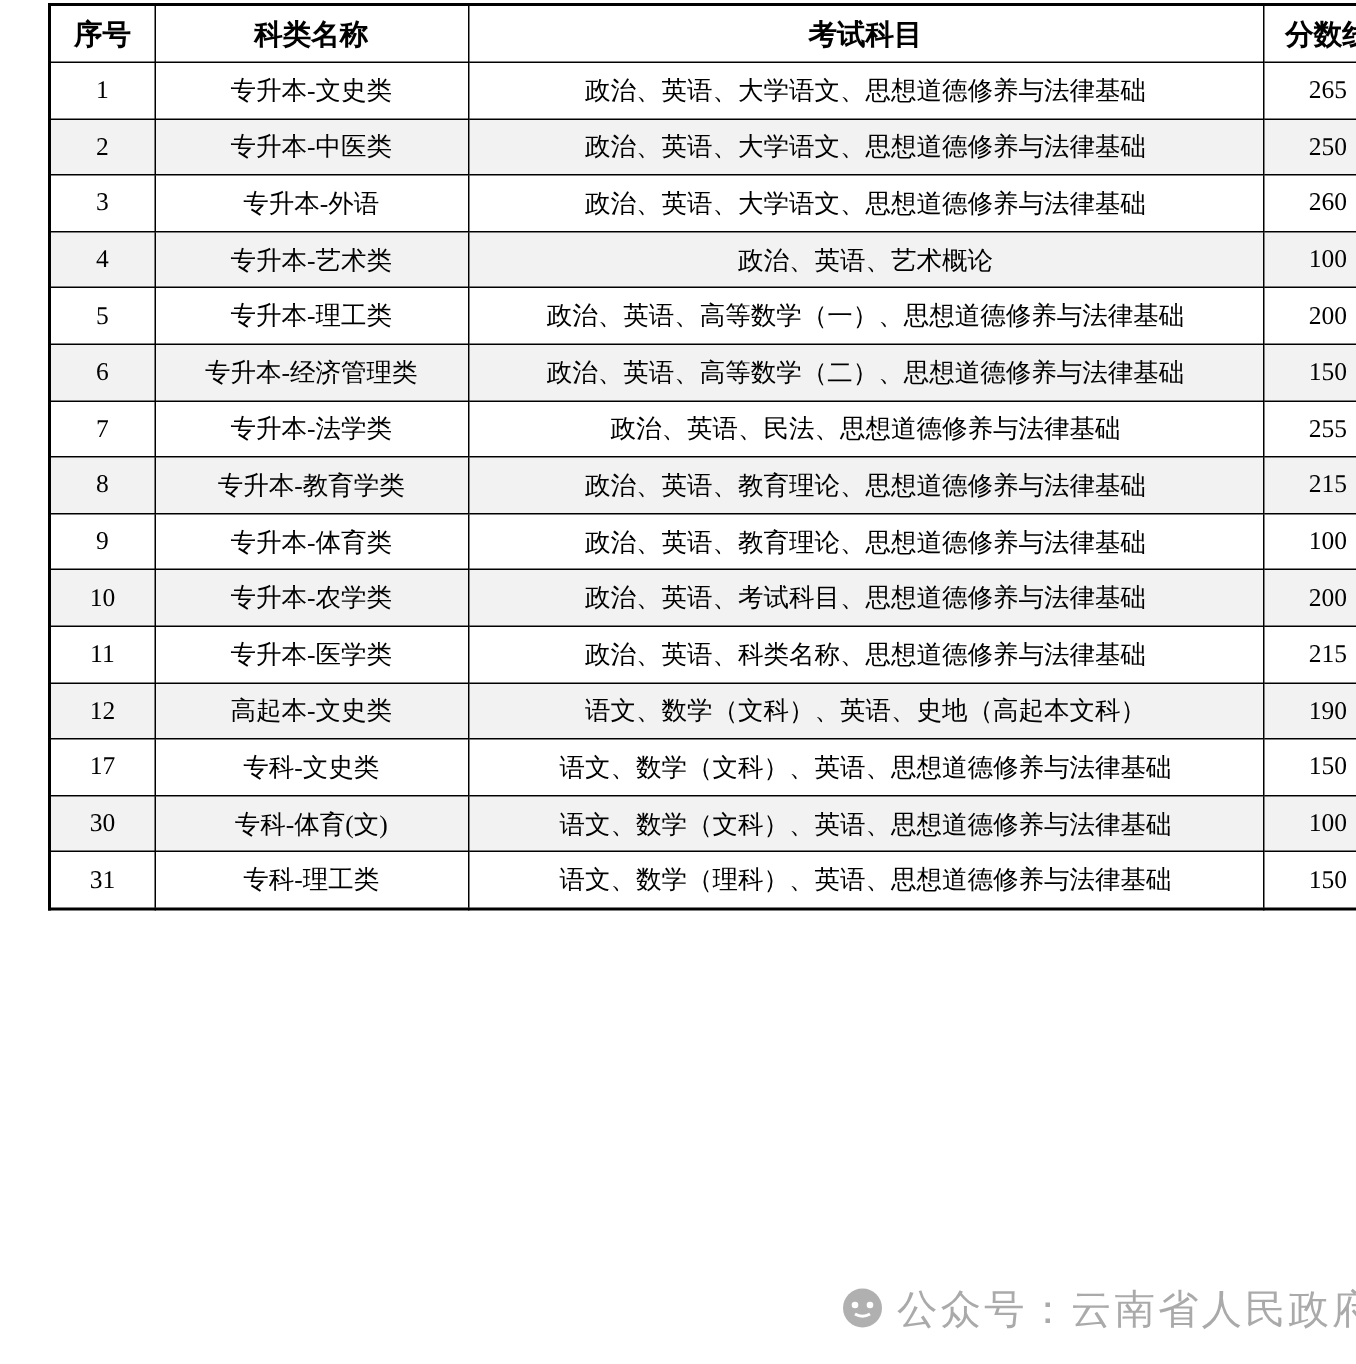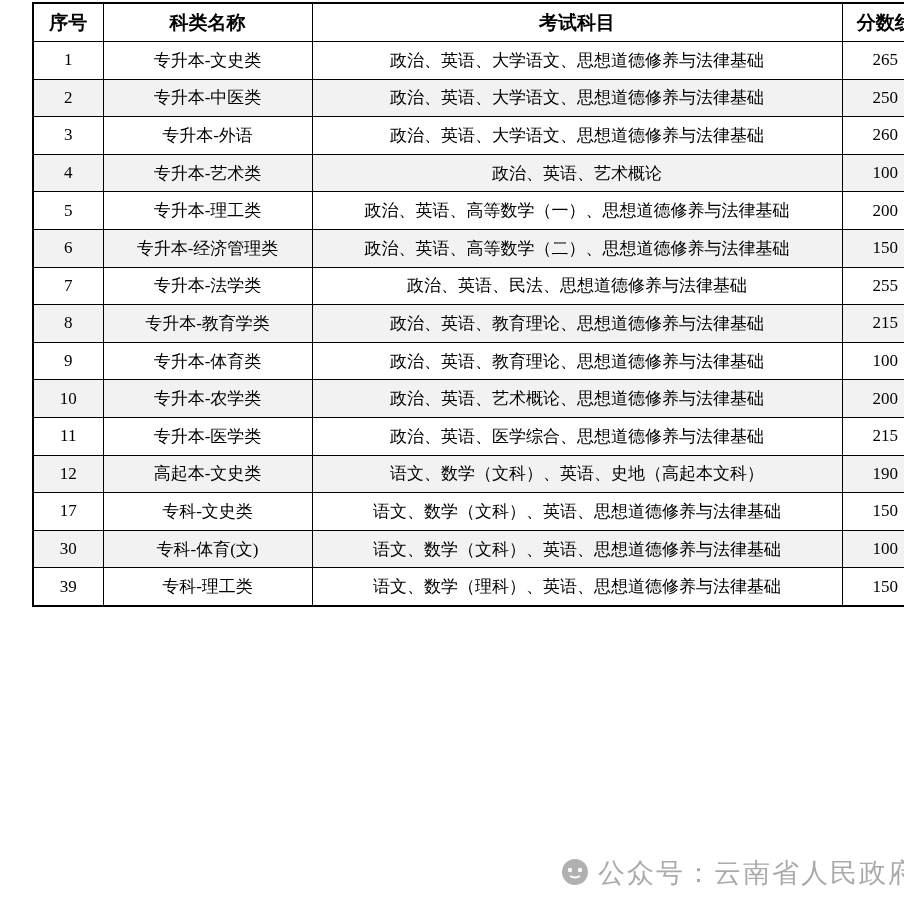--- a/index.html
+++ b/index.html
@@ -141,27 +141,27 @@
         </tr>
         <tr>
           <td>9</td>
           <td>专升本-体育类</td>
           <td>政治、英语、教育理论、思想道德修养与法律基础</td>
           <td>100</td>
         </tr>
         <tr class="alt">
           <td>10</td>
           <td>专升本-农学类</td>
-          <td>政治、英语、艺术概论、思想道德修养与法律基础</td>
+          <td>政治、英语、考试科目、思想道德修养与法律基础</td>
           <td>200</td>
         </tr>
         <tr>
           <td>11</td>
           <td>专升本-医学类</td>
-          <td>政治、英语、医学综合、思想道德修养与法律基础</td>
+          <td>政治、英语、科类名称、思想道德修养与法律基础</td>
           <td>215</td>
         </tr>
         <tr class="alt">
           <td>12</td>
           <td>高起本-文史类</td>
           <td>语文、数学（文科）、英语、史地（高起本文科）</td>
           <td>190</td>
         </tr>
         <tr>
           <td>17</td>
@@ -169,21 +169,21 @@
           <td>语文、数学（文科）、英语、思想道德修养与法律基础</td>
           <td>150</td>
         </tr>
         <tr class="alt">
           <td>30</td>
           <td>专科-体育(文)</td>
           <td>语文、数学（文科）、英语、思想道德修养与法律基础</td>
           <td>100</td>
         </tr>
         <tr>
-          <td>39</td>
+          <td>31</td>
           <td>专科-理工类</td>
           <td>语文、数学（理科）、英语、思想道德修养与法律基础</td>
           <td>150</td>
         </tr>
       </tbody>
   </table>
 
   <div class="watermark">
     <span>
       <svg width="30" height="30" viewBox="0 0 30 30">

